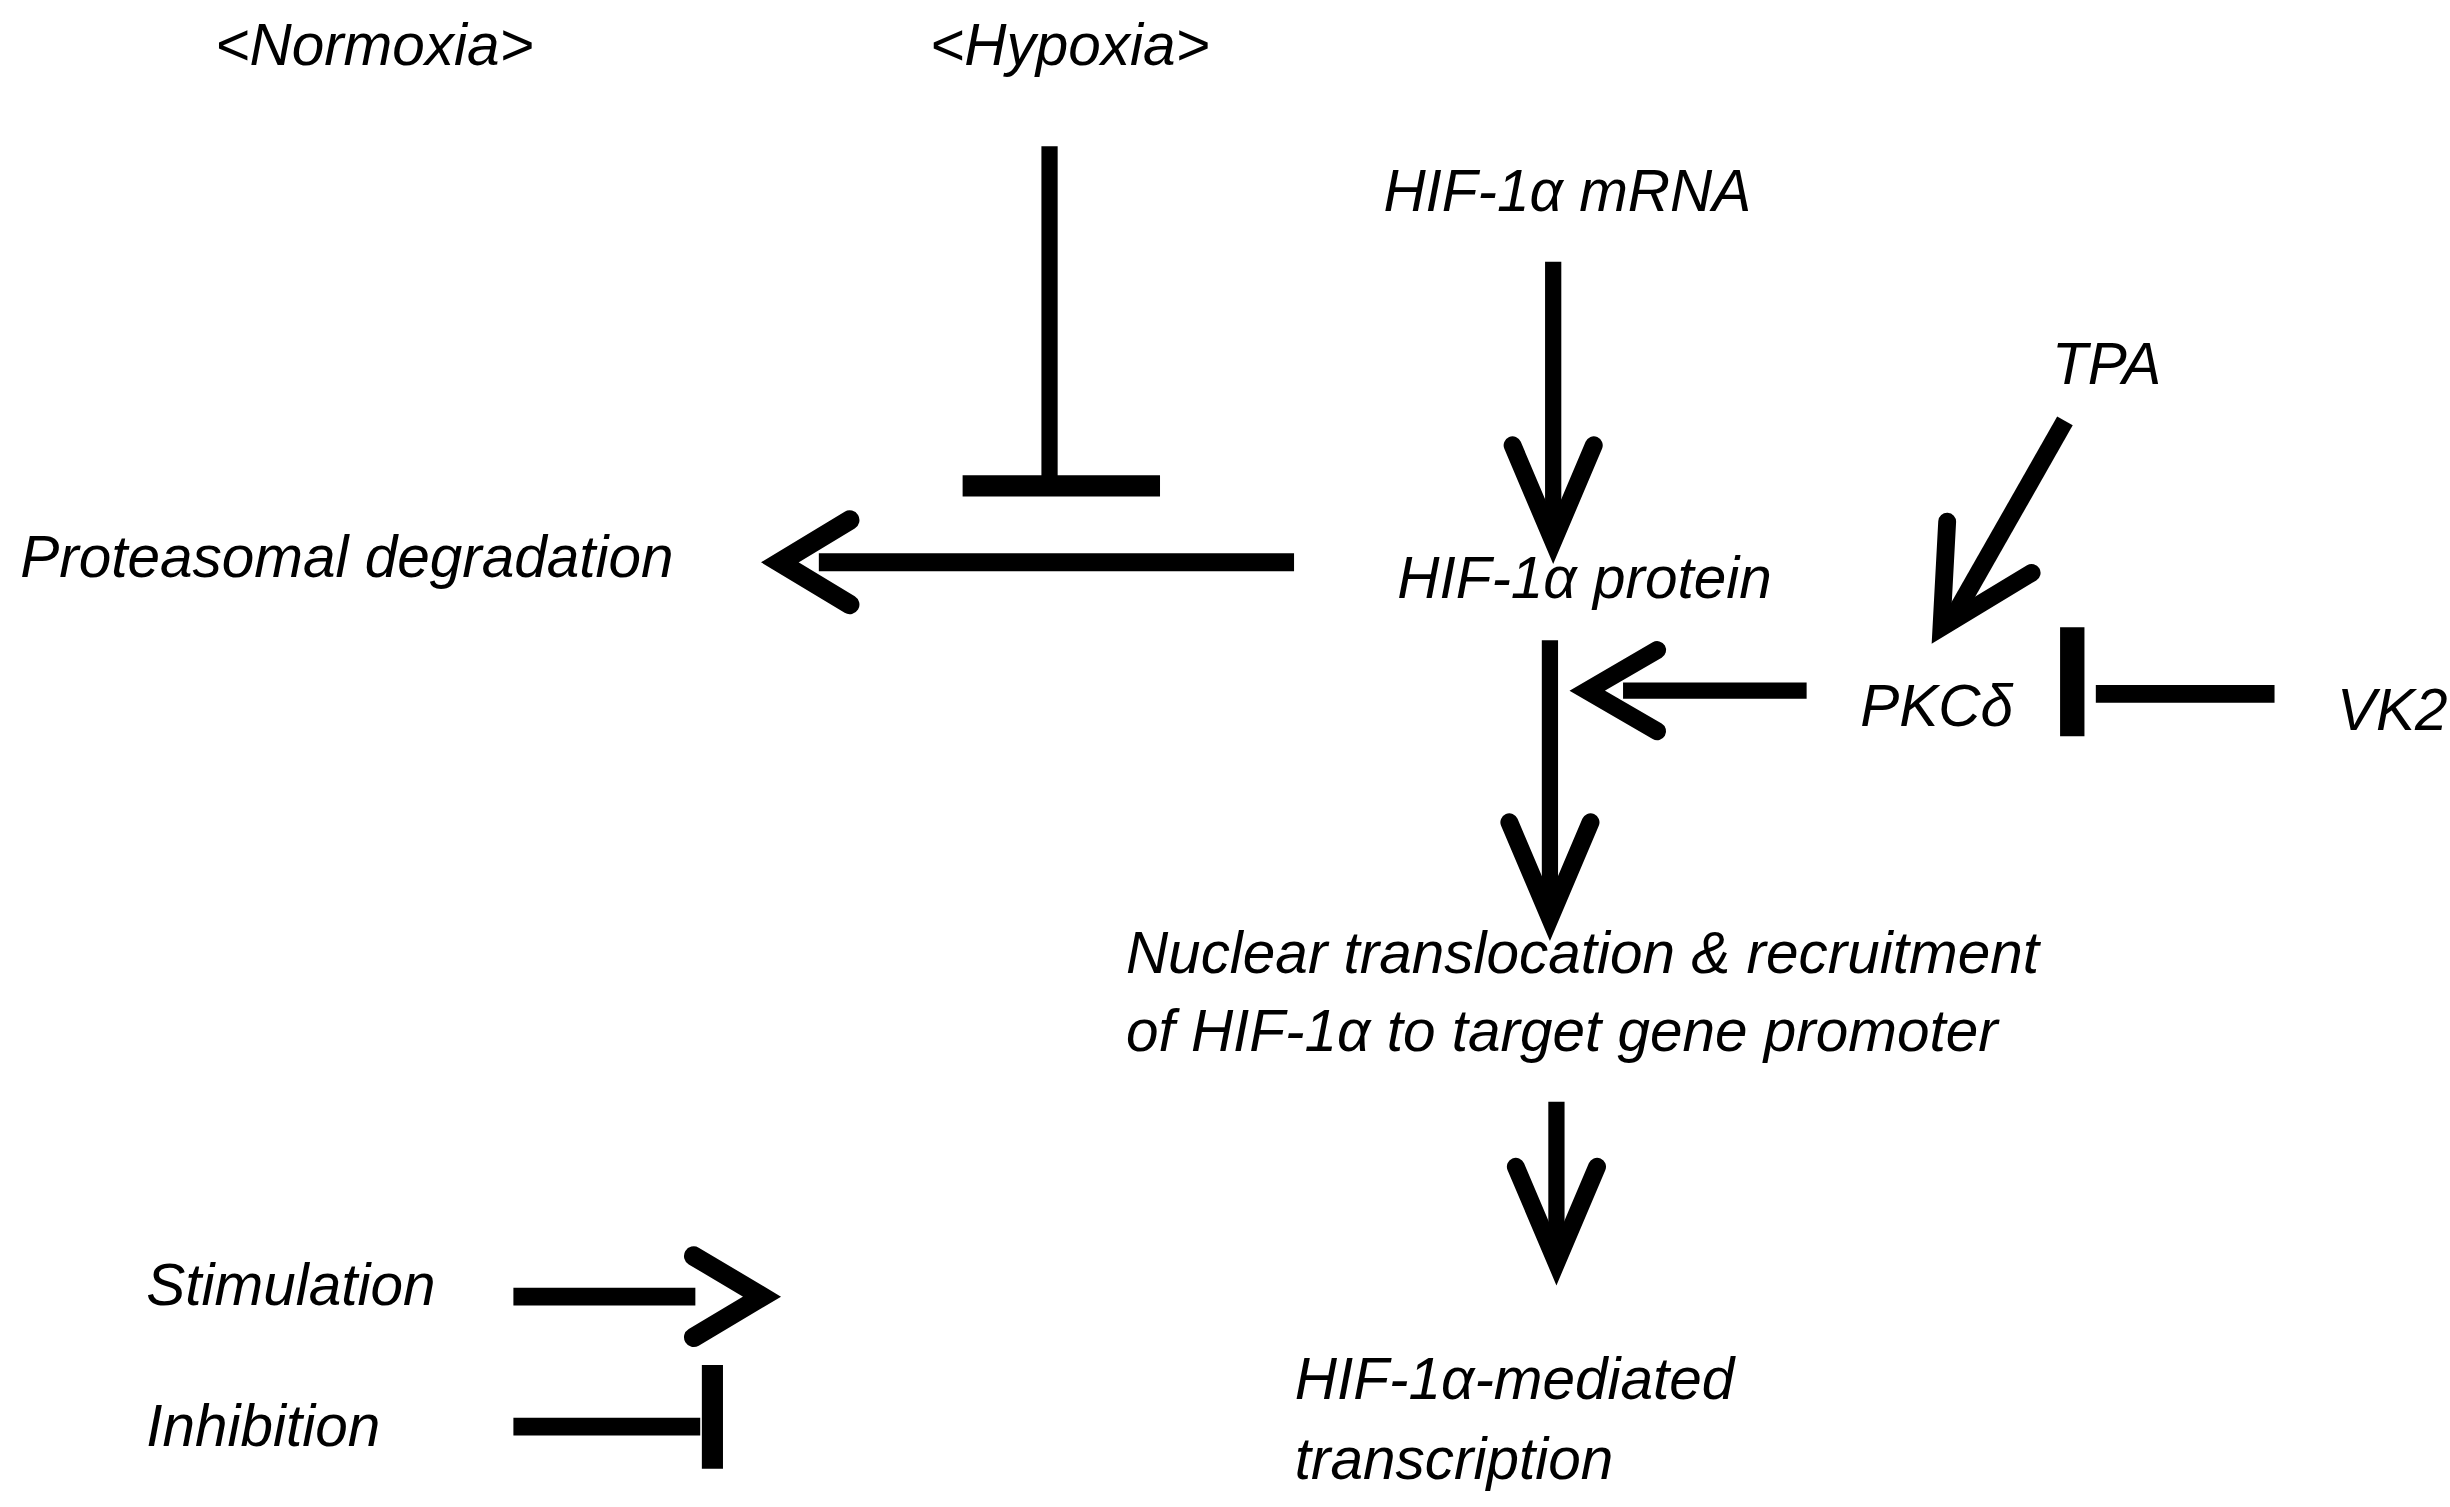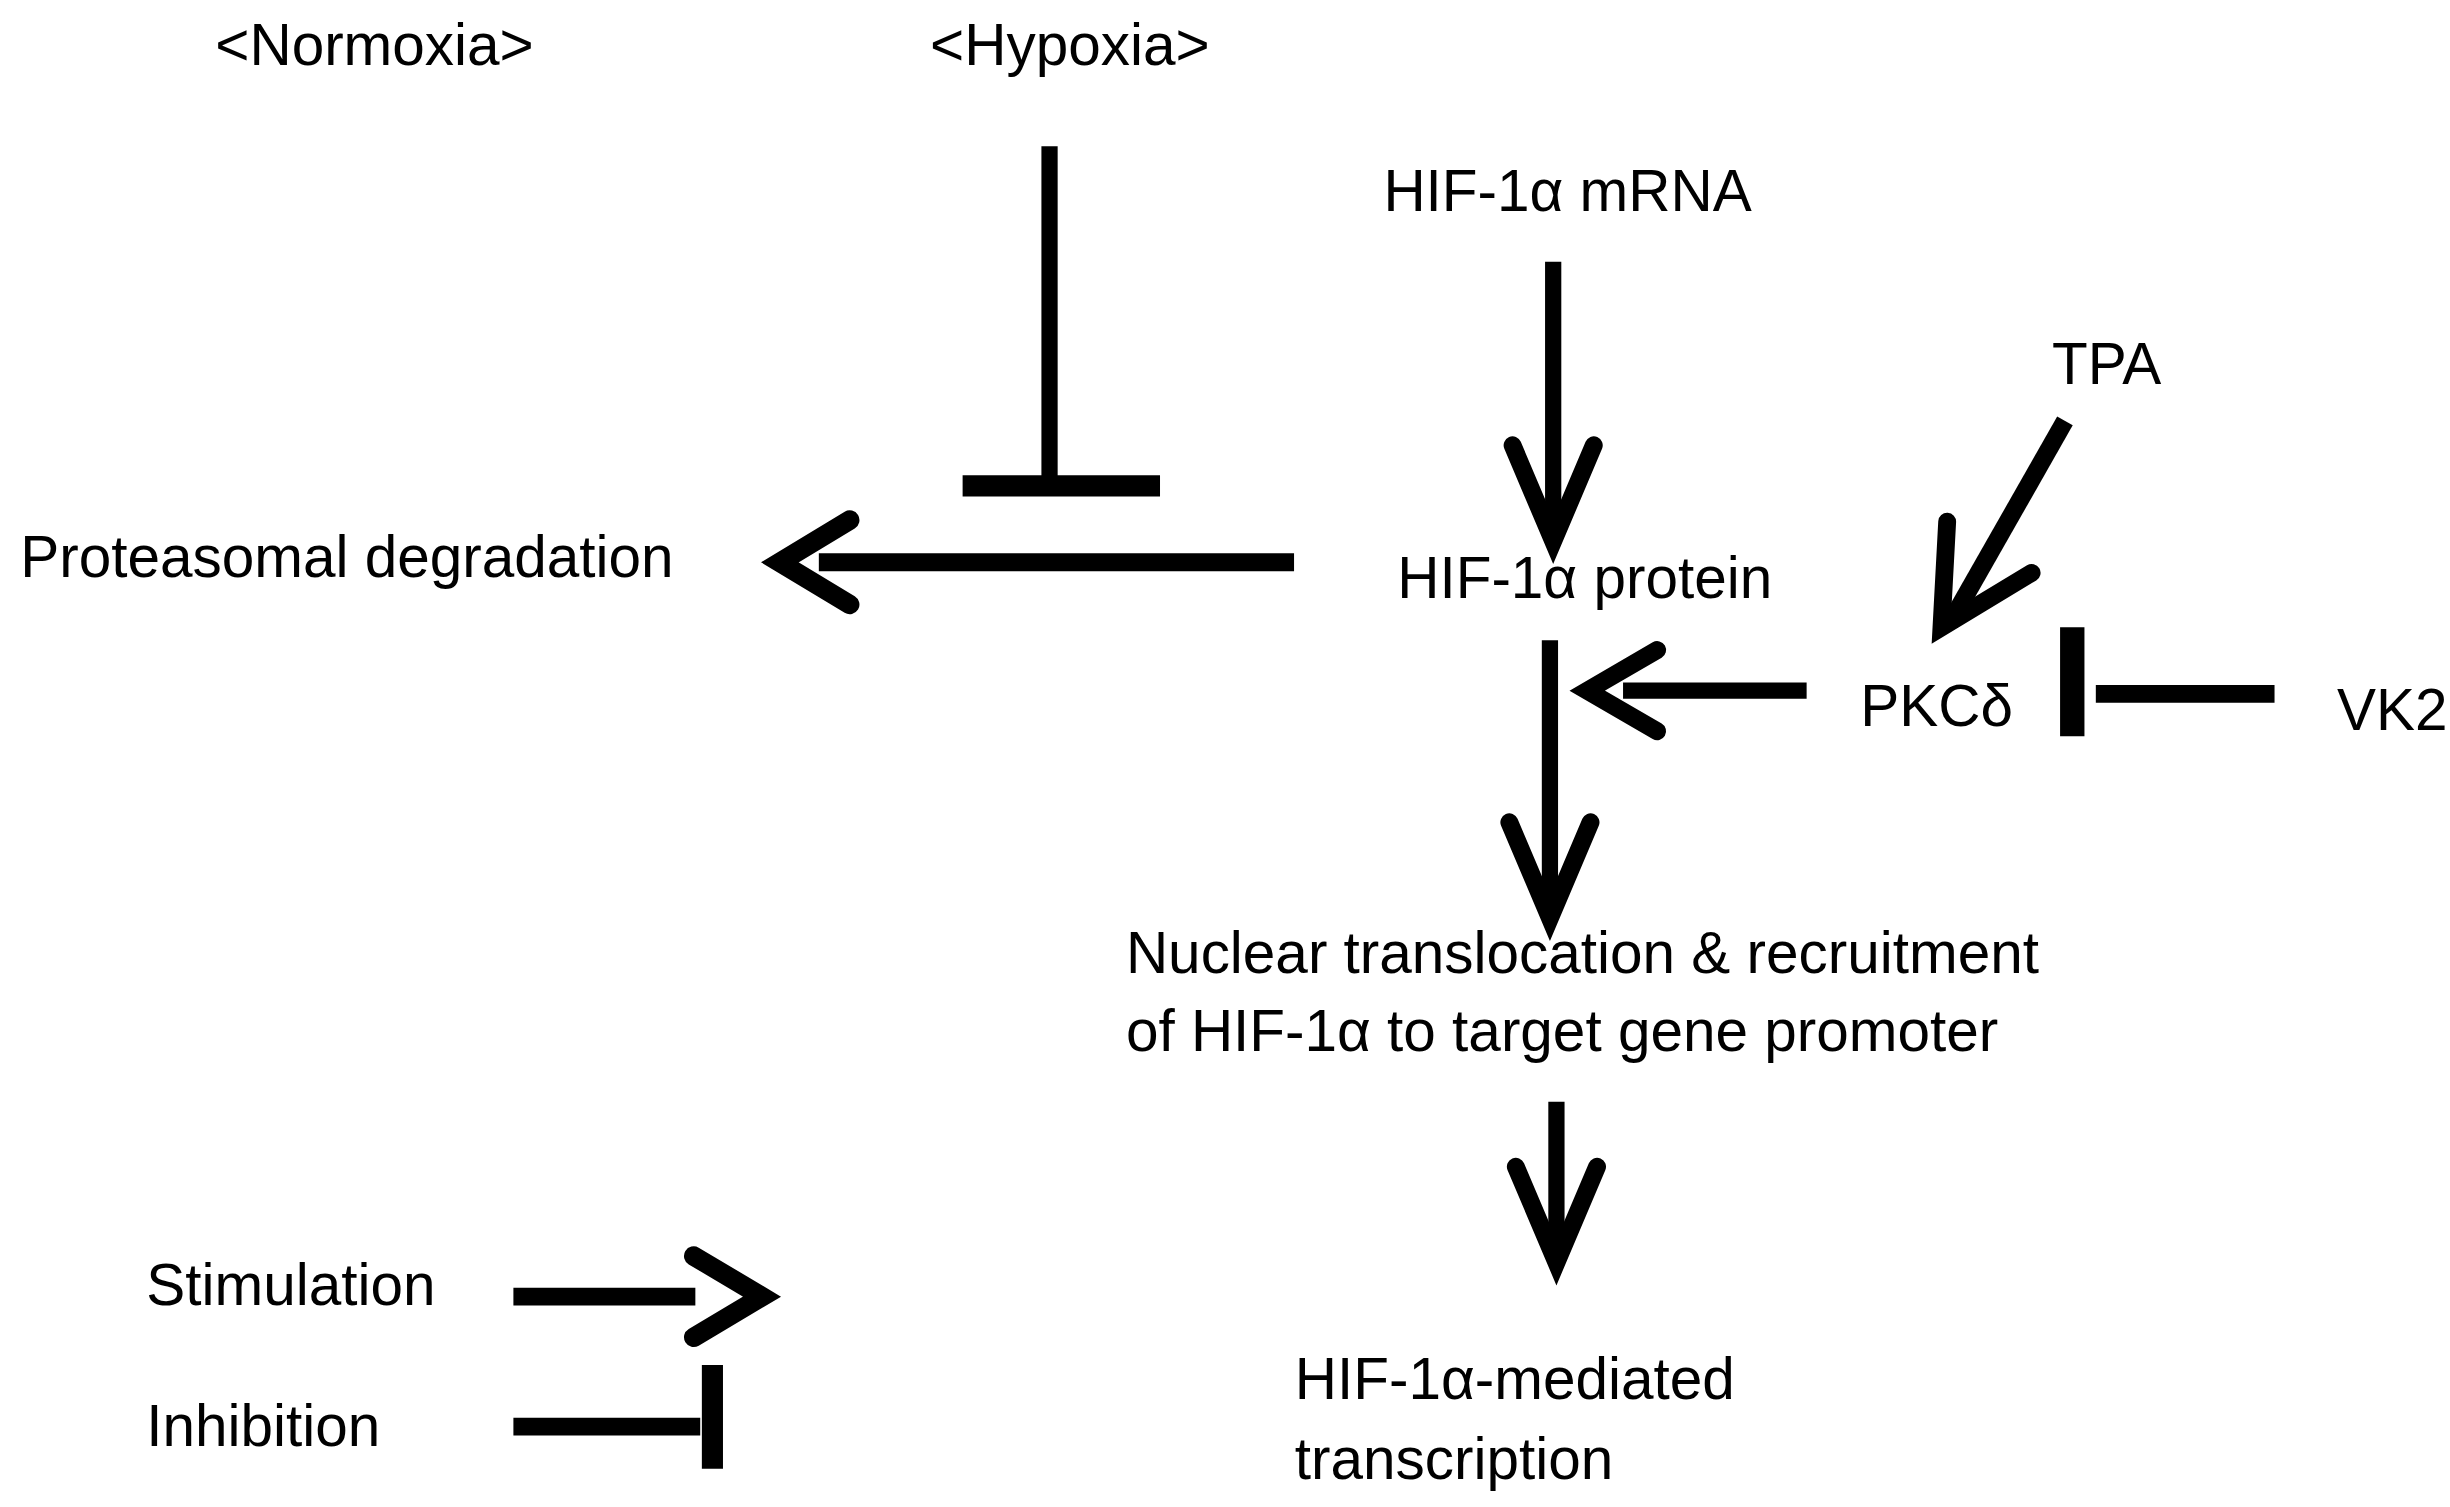--- a/index.html
+++ b/index.html
@@ -11,20 +11,21 @@
     margin:0;
     padding:0;
     background:var(--bg);
   }
   .stage{
     position:relative;
     width:2450px;
     height:1508px;
     background:var(--bg);
     overflow:hidden;
+    font-style:italic;
   }
   svg{
     display:block;
     width:2450px;
     height:1508px;
     color:var(--ink);
   }
   text{
     font-family:"Liberation Sans","DejaVu Sans",sans-serif;
     font-size:72px;

